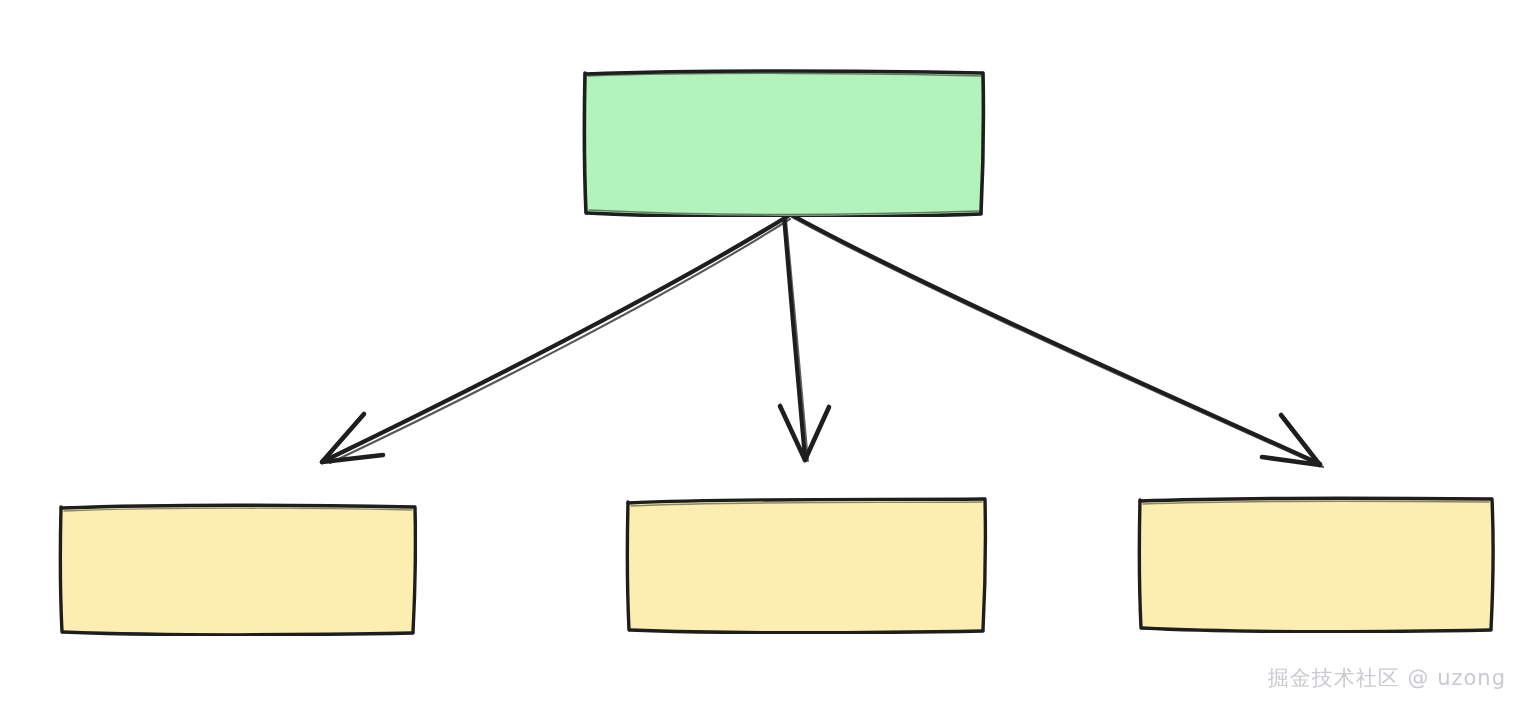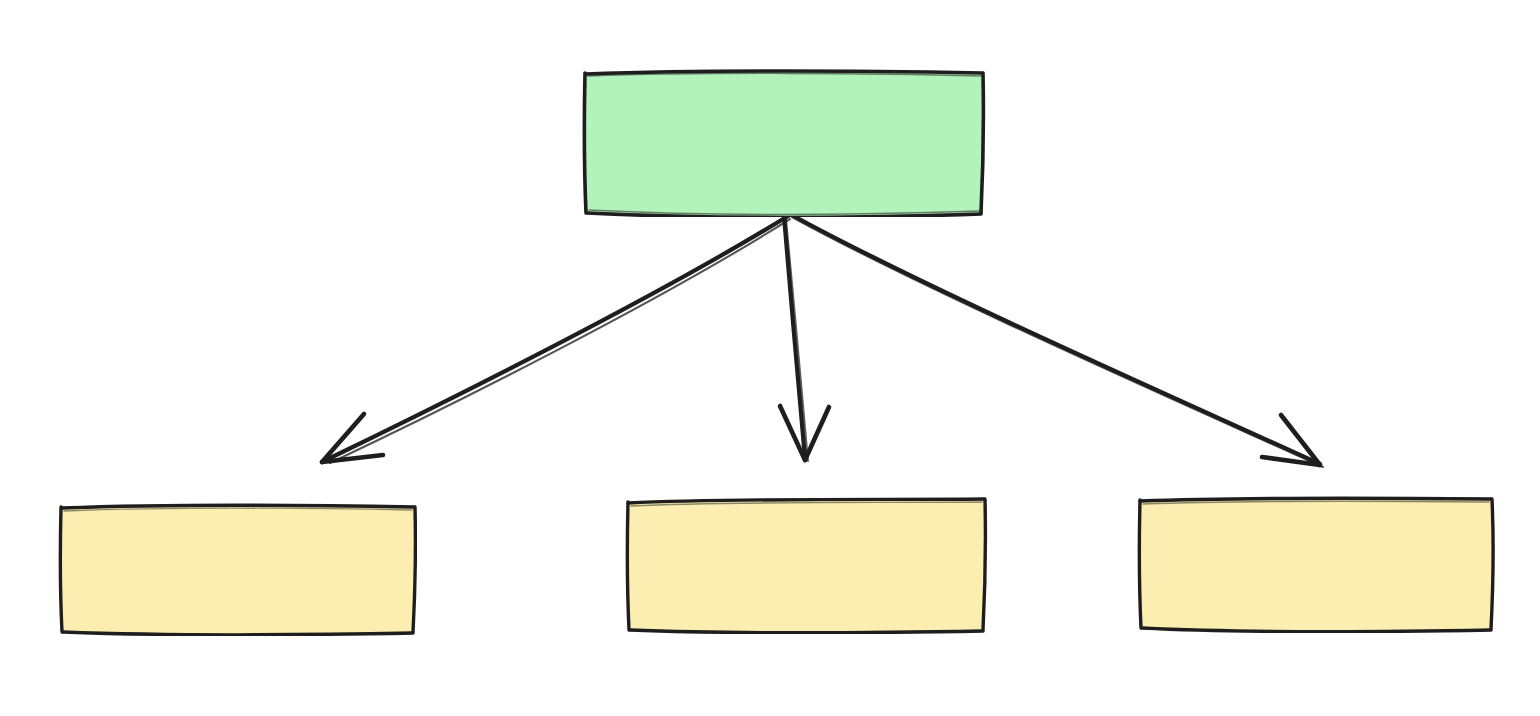--- a/index.html
+++ b/index.html
@@ -133,14 +133,15 @@
       <path d="M4 6 C 110 2, 250 3, 355 4 C 357 48, 356 95, 355 136 C 248 138, 110 139, 5 134 C 3 92, 3 47, 4 6 Z" fill="#fbeeb0" stroke="none"></path>
       <path d="M4 7 C 110 3, 250 4, 355 5" fill="none" stroke="#1e1e1e" stroke-width="3.4" stroke-linecap="round"></path>
       <path d="M356 5 C 358 49, 357 96, 355 135" fill="none" stroke="#1e1e1e" stroke-width="3.4" stroke-linecap="round"></path>
       <path d="M355 136 C 248 138, 110 139, 6 134" fill="none" stroke="#1e1e1e" stroke-width="3.4" stroke-linecap="round"></path>
       <path d="M5 134 C 3 92, 3 47, 4 6" fill="none" stroke="#1e1e1e" stroke-width="3.4" stroke-linecap="round"></path>
       <path d="M7 10 C 112 6, 252 7, 353 8" fill="none" stroke="#1e1e1e" stroke-width="1.4" opacity="0.5" stroke-linecap="round"></path>
     </svg>
     <span class="node-label latin-italic">API 服务(...)</span>
   </div>
 
+  <div class="watermark">掘金技术社区 @ uzong</div>
 
 </div>
 
 </body></html>

